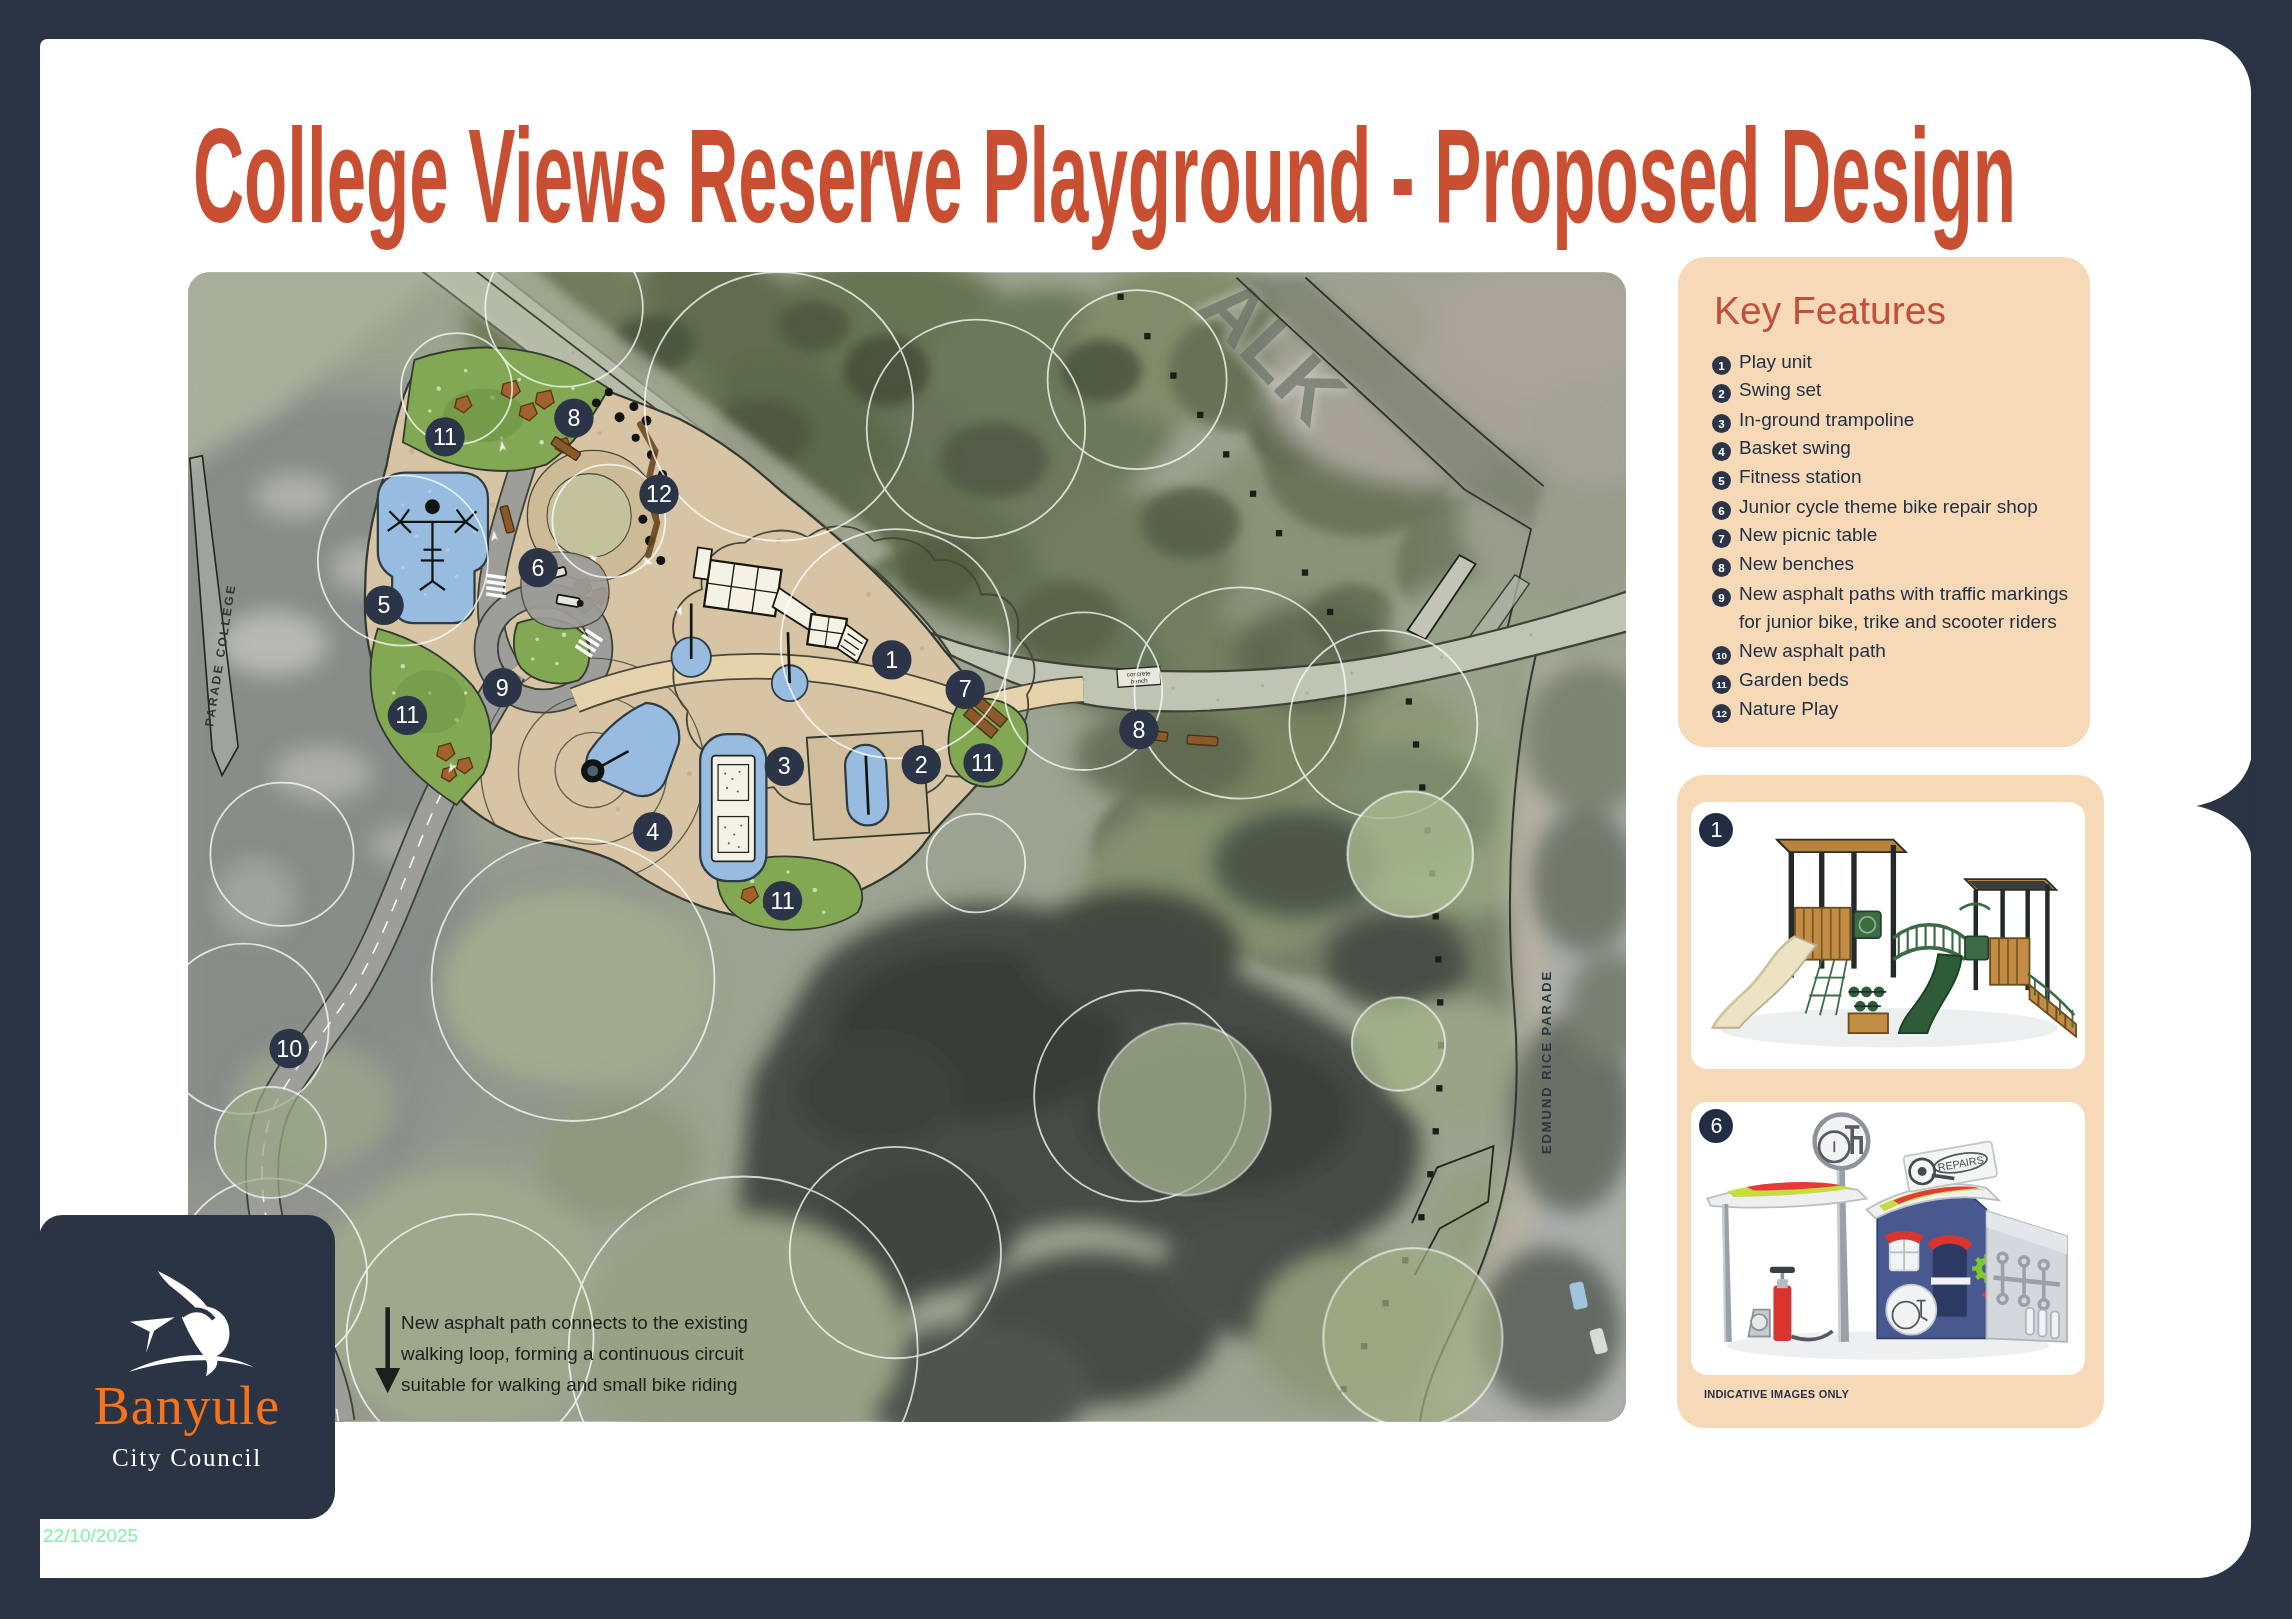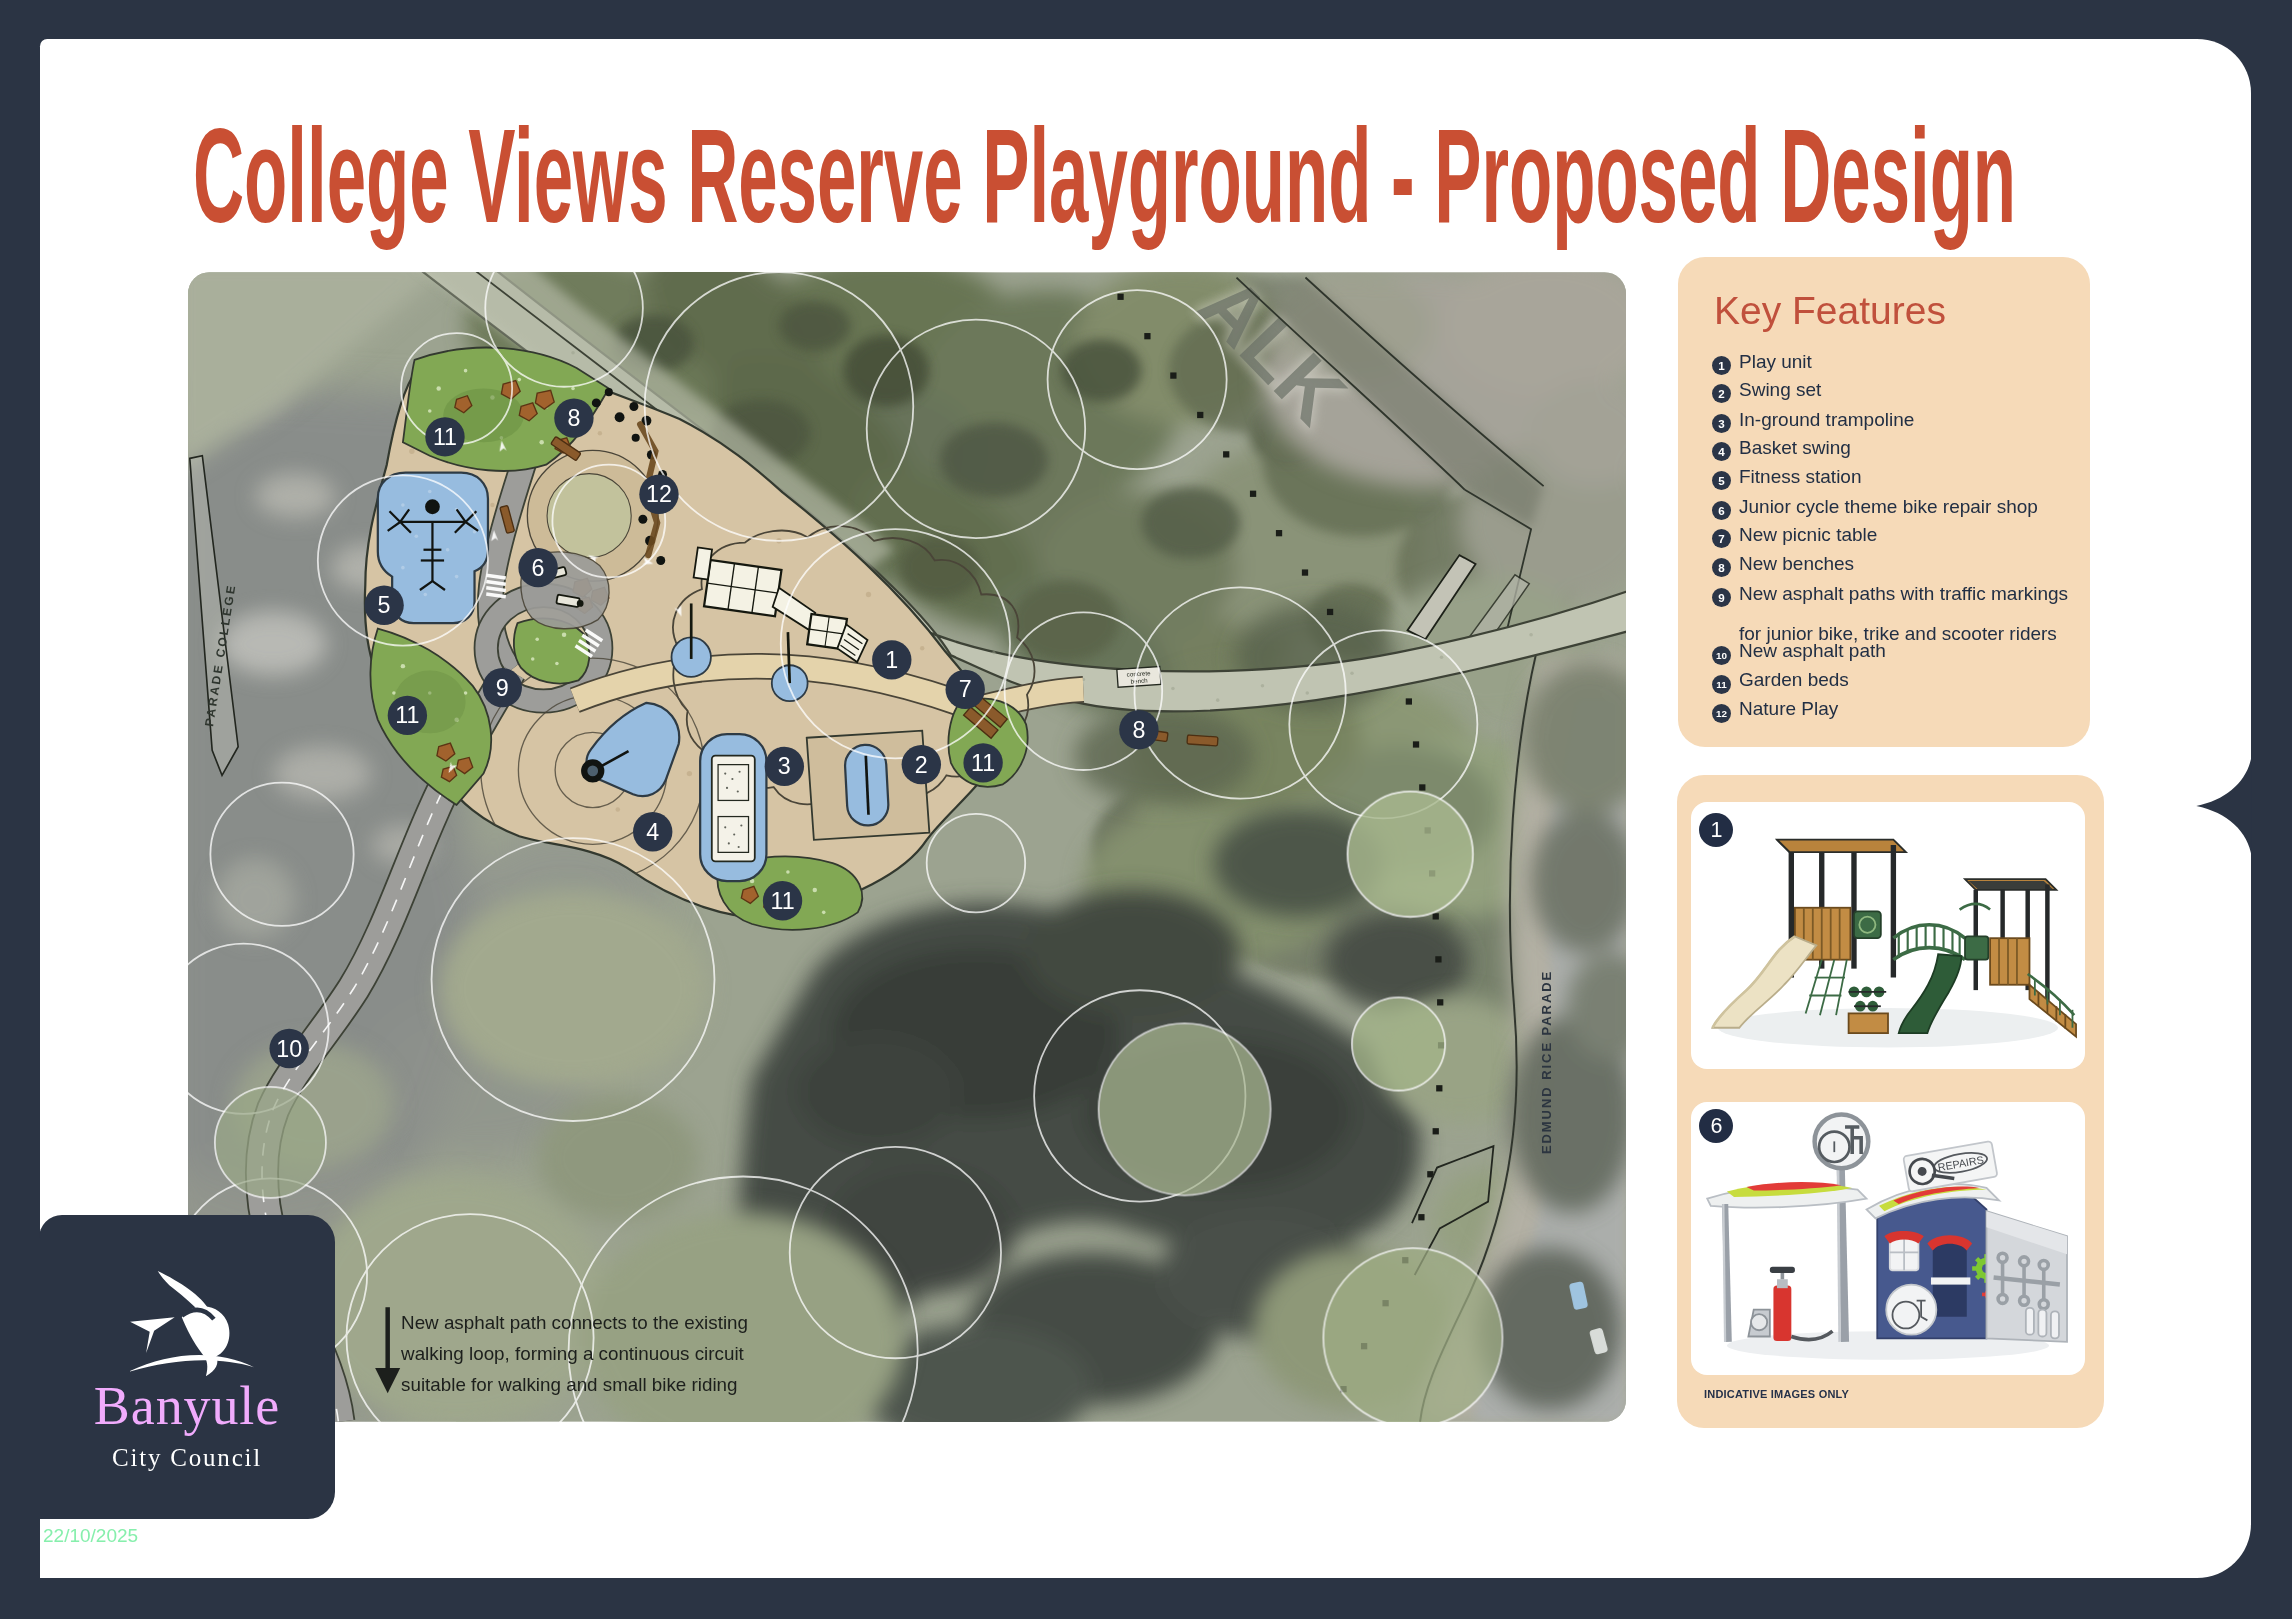--- a/index.html
+++ b/index.html
@@ -10,21 +10,21 @@
   .kf{left:1678px;top:257px;width:412px;height:490px;}
   .kf h2{margin:4px;position:absolute;left:32px;top:28px;font-size:39px;font-weight:normal;color:#c0503c;letter-spacing:0px;}
   .kflist{position:absolute;left:0;top:0;width:100%;}
   .kfrow{position:absolute;left:34px;height:29px;color:#222f44;font-size:19px;line-height:29px;white-space:nowrap;}
   .bullet{display:inline-block;width:19px;height:19px;border-radius:50%;background:#2b3547;color:#fff;font-size:11.6px;font-weight:bold;text-align:center;line-height:19px;vertical-align:-1.8px;margin-right:8px;}
   .imgpanel{left:1677px;top:775px;width:427px;height:653px;}
   .whitebox{position:absolute;background:#ffffff;border-radius:16px;left:14.3px;width:394px;}
   .badge{position:absolute;width:34px;height:34px;border-radius:50%;background:#222d44;color:#fff;font-size:21.5px;text-align:center;line-height:34px;}
   .indic{position:absolute;left:27px;top:613px;font-size:11px;font-weight:bold;color:#253149;letter-spacing:0.2px;}
   .logoblock{position:absolute;left:39px;top:1215px;width:296px;height:304px;background:#2b3444;border-radius:23px 27px 27px 0;}
-  .banyule{position:absolute;width:100%;text-align:center;top:160px;font-family:"Liberation Serif",serif;font-size:54px;color:#f0abfc;letter-spacing:0.9px;}
+  .banyule{position:absolute;width:100%;text-align:center;top:160px;font-family:"Liberation Serif",serif;font-size:54px;color:#f97316;letter-spacing:0.9px;}
   .citycouncil{position:absolute;width:100%;text-align:center;top:229px;font-family:Liberation Serif, serif;font-size:25px;color:#fff;letter-spacing:1.8px;}
   .date{position:absolute;left:43px;top:1525px;font-size:19px;color:#86efac;}
 </style>
 </head>
 <body>
 
 <div class="content"></div>
 
 <svg style="position:absolute;left:2196px;top:755px;" width="56" height="102" viewBox="0 0 62 114">
   <path d="M 62,0 C 58,28 35,50 0,57 C 35,64 58,86 62,114 Z" fill="#2b3444"></path>
@@ -670,21 +670,21 @@
   <div class="kflist">
     <div class="kfrow" style="top:90px"><span class="bullet">1</span>Play unit</div>
     <div class="kfrow" style="top:118px"><span class="bullet">2</span>Swing set</div>
     <div class="kfrow" style="top:148px"><span class="bullet">3</span>In-ground trampoline</div>
     <div class="kfrow" style="top:176px"><span class="bullet">4</span>Basket swing</div>
     <div class="kfrow" style="top:205px"><span class="bullet">5</span>Fitness station</div>
     <div class="kfrow" style="top:235px"><span class="bullet">6</span>Junior cycle theme bike repair shop</div>
     <div class="kfrow" style="top:263px"><span class="bullet">7</span>New picnic table</div>
     <div class="kfrow" style="top:292px"><span class="bullet">8</span>New benches</div>
     <div class="kfrow" style="top:322px"><span class="bullet">9</span>New asphalt paths with traffic markings</div>
-    <div class="kfrow" style="top:362px;left:61px">for junior bike, trike and scooter riders</div>
+    <div class="kfrow" style="top:350px;left:61px">for junior bike, trike and scooter riders</div>
     <div class="kfrow" style="top:379px"><span class="bullet" style="font-size:9.9px">10</span>New asphalt path</div>
     <div class="kfrow" style="top:408px"><span class="bullet" style="font-size:9.9px">11</span>Garden beds</div>
     <div class="kfrow" style="top:437px"><span class="bullet" style="font-size:9.9px">12</span>Nature Play</div>
   </div>
 </div>
 
 <div class="panel imgpanel">
 
   <div class="whitebox" style="top:27px;height:267px;">
   <svg width="394" height="267" viewBox="0 0 440 298">

